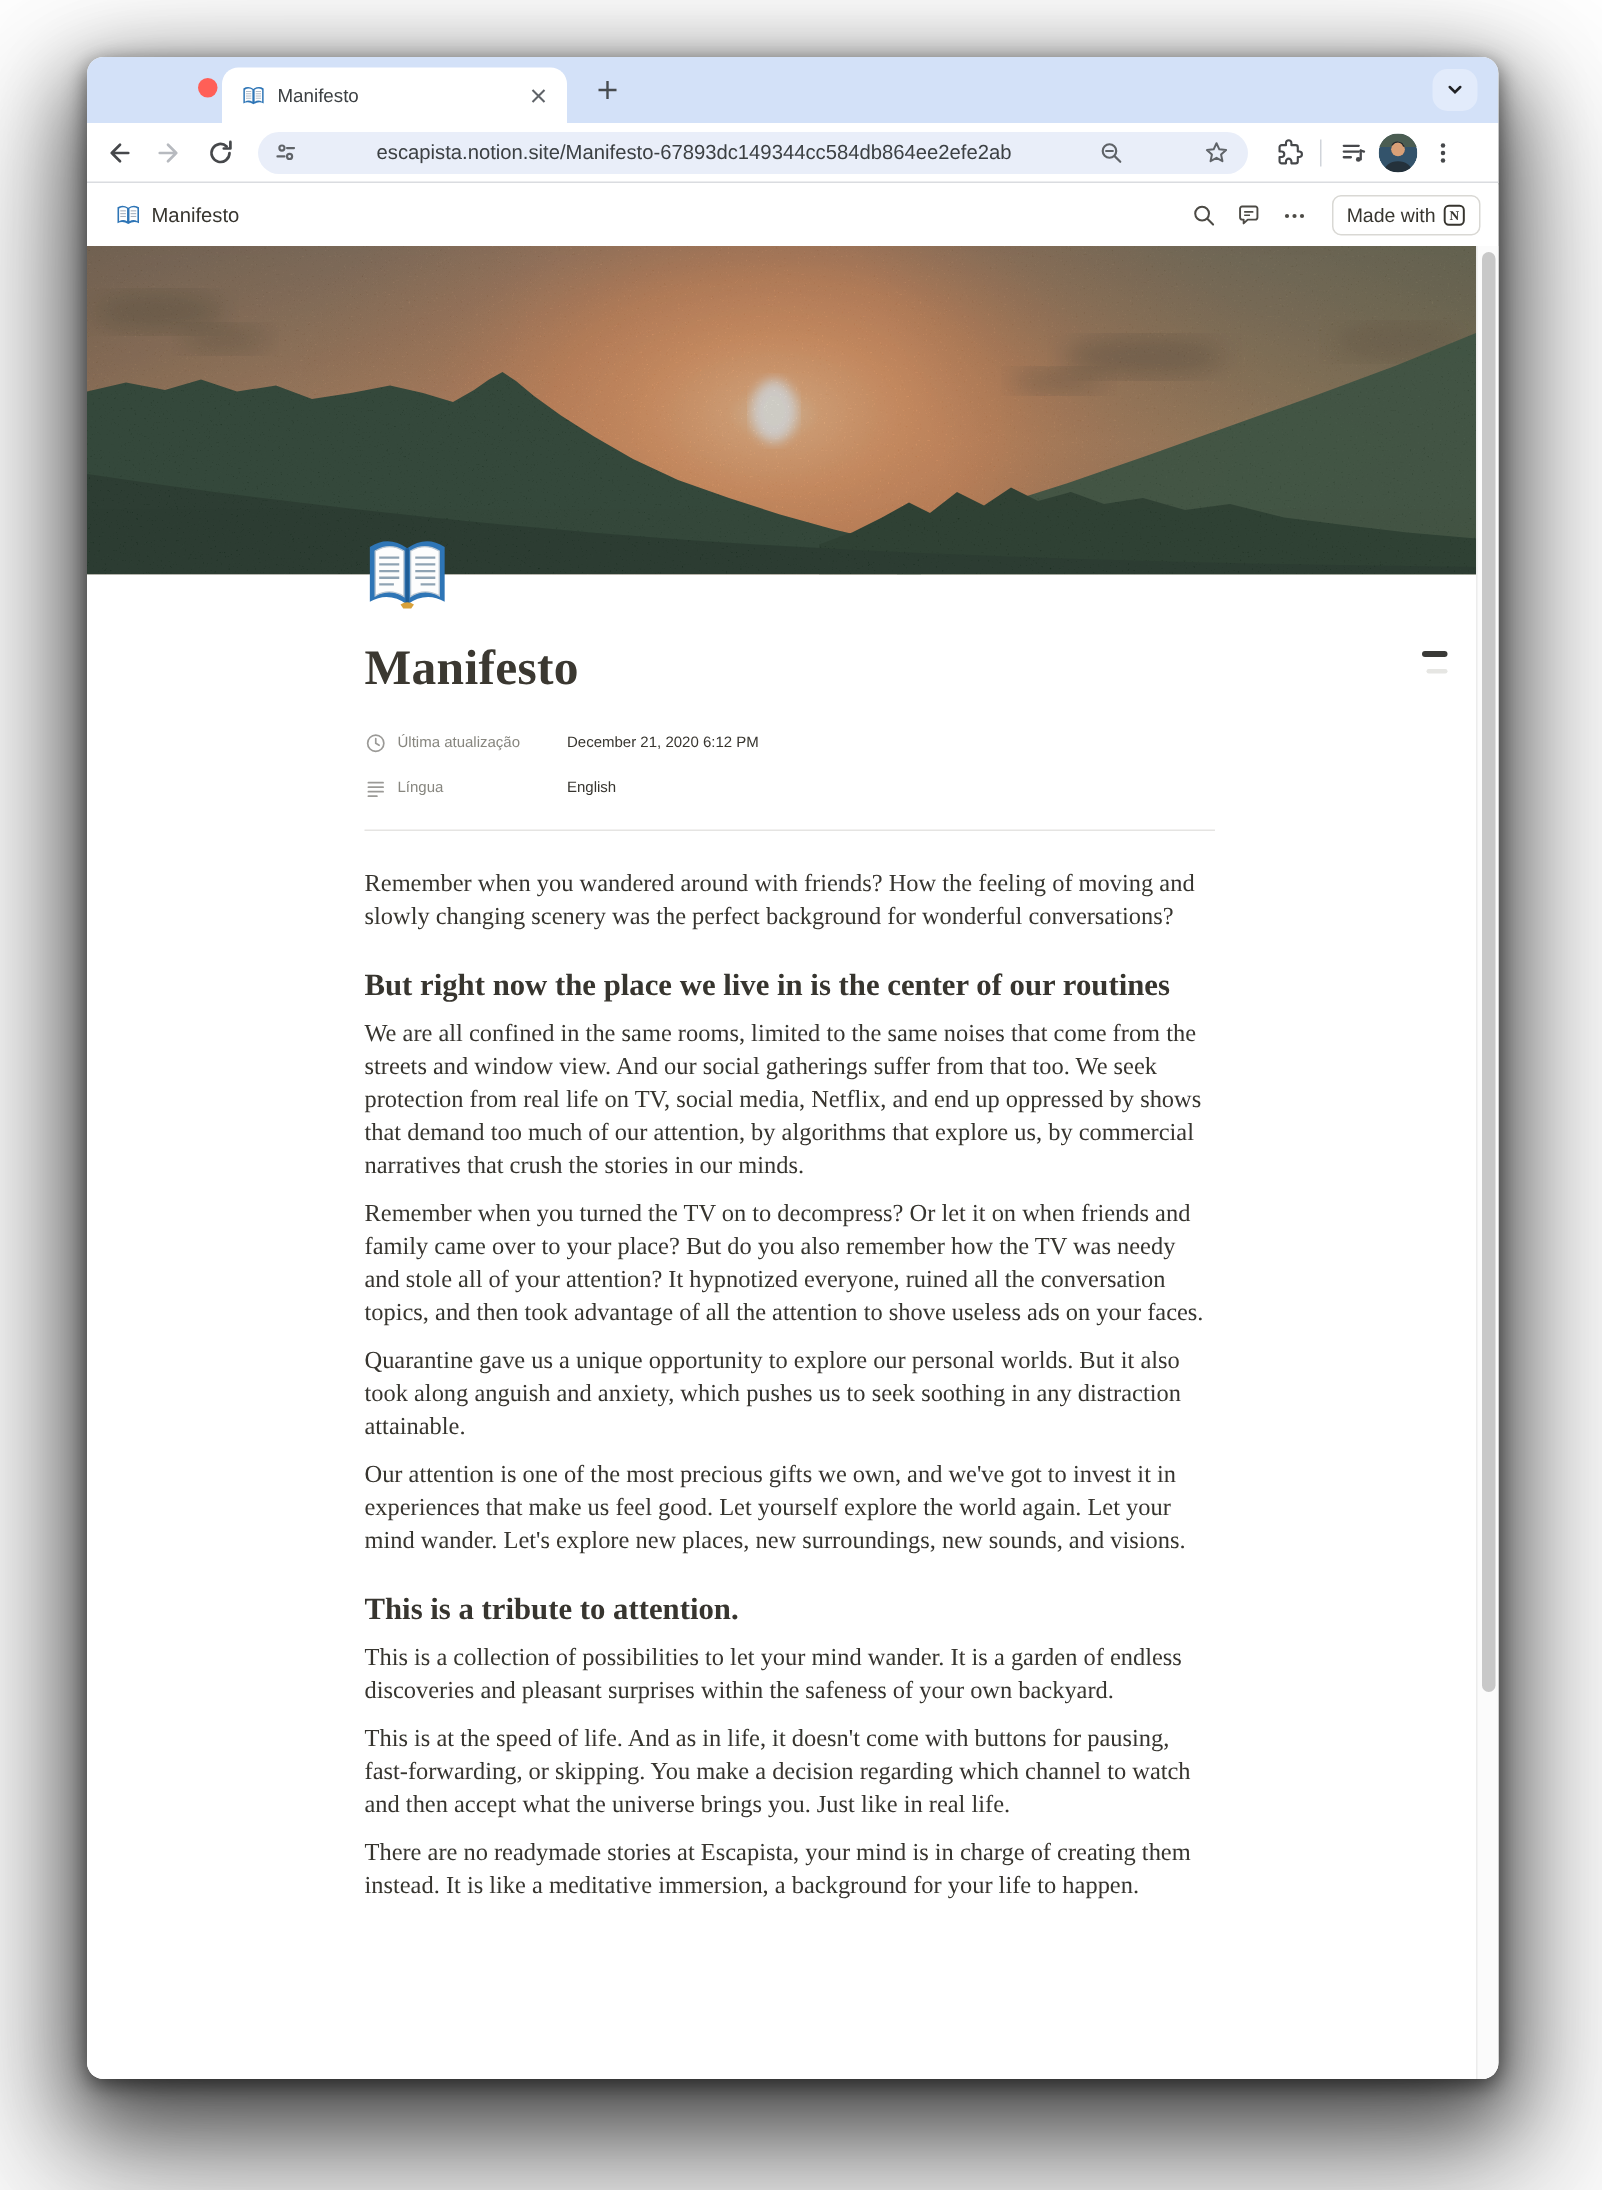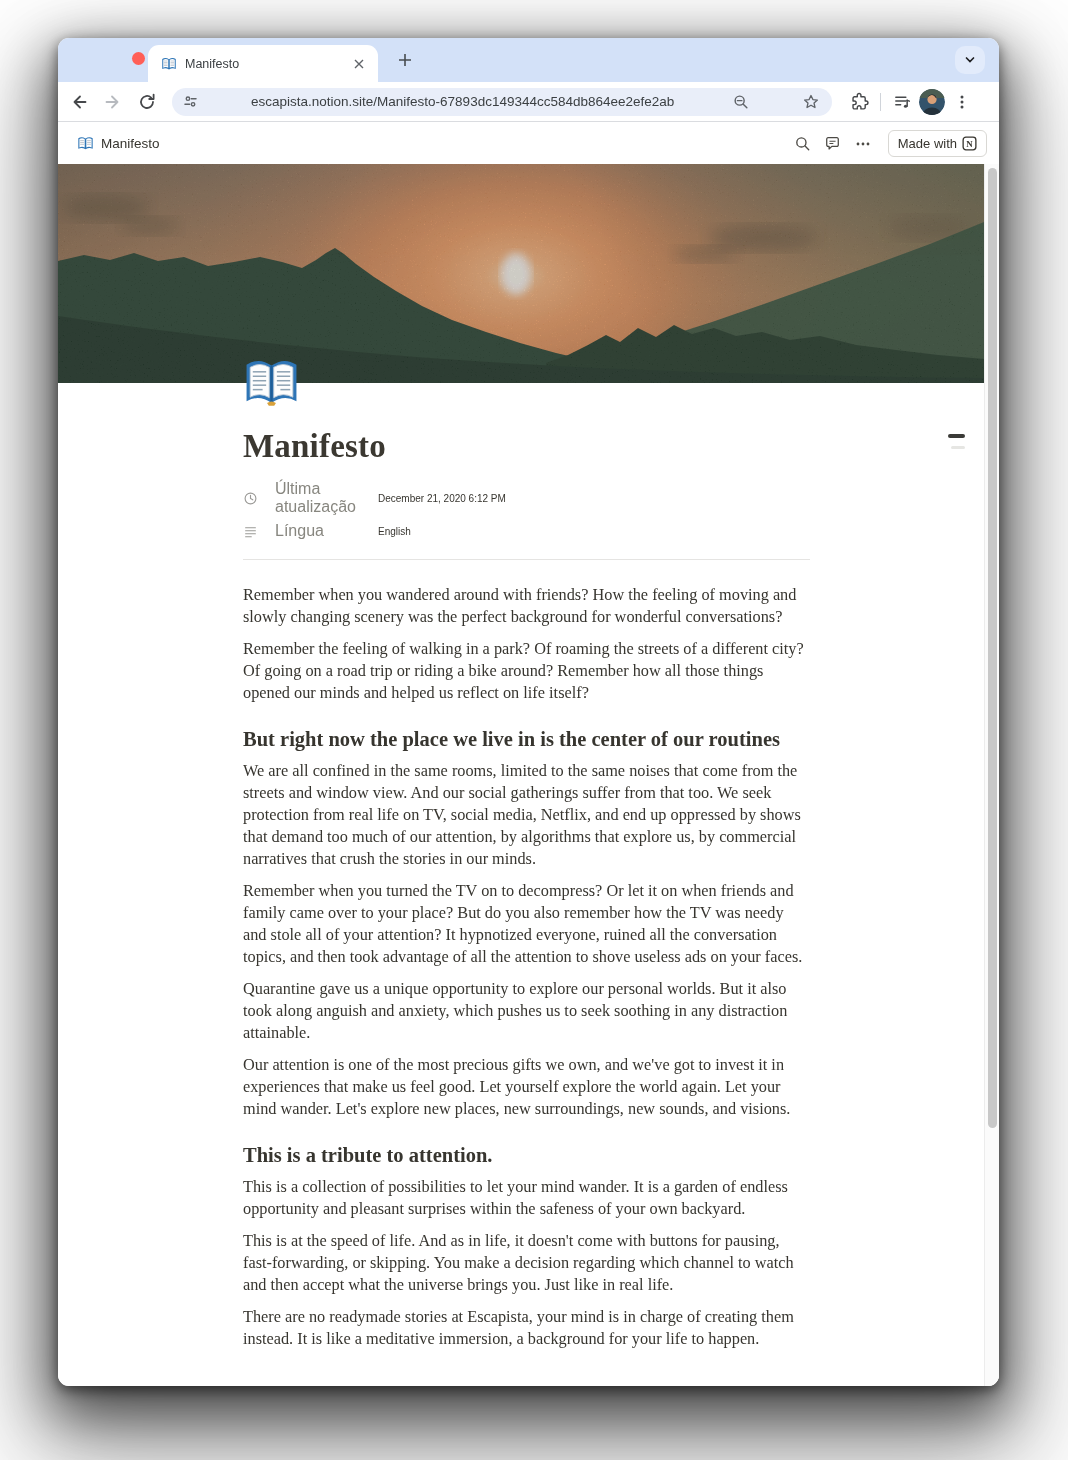--- a/index.html
+++ b/index.html
@@ -64,21 +64,21 @@
   .outline-bar-light{ width:14px; height:3px; border-radius:2px; background:#e6e6e3; }
 
   .content{ position:absolute; left:185px; top:219px; width:567px; }
   .page-icon{ width:57px; height:57px; margin-top:-29px; }
   .page-title{
     font-family:"Liberation Serif", serif; font-size:33px; font-weight:700; color:#3b3831;
     margin-top:17px; letter-spacing:.2px;
   }
   .props{ margin-top:15px; }
   .prop-row{ display:grid; grid-template-columns:135px 1fr; align-items:center; min-height:30px; }
-  .prop-label{ display:flex; align-items:center; gap:17px; font-size:16px; color:#87867f; }
+  .prop-label{ display:flex; align-items:center; gap:7px; font-size:10px; color:#87867f; }
   .prop-value{ font-size:10px; color:#37352f; }
   .divider{ height:1px; background:#e5e4e2; margin-top:13px; }
 
   .page-body{ margin-top:24px; font-family:"Liberation Serif", serif; color:#37352f; }
   .page-body p{ font-size:16.3px; line-height:22px; margin:0 0 10px 0; }
   .page-body h2{ font-size:20.5px; line-height:26px; font-weight:700; margin:22px 0 8px 0; color:#37352f; }
 
   svg{ display:block; }
 </style>
 </head>
@@ -385,27 +385,26 @@
             <span>Língua</span>
           </span>
           <span class="prop-value">English</span>
         </div>
       </div>
 
       <div class="divider"></div>
 
       <div class="page-body">
           <p>Remember when you wandered around with friends? How the feeling of moving and slowly changing scenery was the perfect background for wonderful conversations?</p>
-          <p>Remember the feeling of walking in a park? Of roaming the streets of a different city? Of going on a road trip or riding a bike around? Remember how all those things opened our minds and helped us reflect on life itself?</p>
           <h2>But right now the place we live in is the center of our routines</h2>
           <p>We are all confined in the same rooms, limited to the same noises that come from the streets and window view. And our social gatherings suffer from that too. We seek protection from real life on TV, social media, Netflix, and end up oppressed by shows that demand too much of our attention, by algorithms that explore us, by commercial narratives that crush the stories in our minds.</p>
           <p>Remember when you turned the TV on to decompress? Or let it on when friends and family came over to your place? But do you also remember how the TV was needy and stole all of your attention? It hypnotized everyone, ruined all the conversation topics, and then took advantage of all the attention to shove useless ads on your faces.</p>
           <p>Quarantine gave us a unique opportunity to explore our personal worlds. But it also took along anguish and anxiety, which pushes us to seek soothing in any distraction attainable.</p>
           <p>Our attention is one of the most precious gifts we own, and we've got to invest it in experiences that make us feel good. Let yourself explore the world again. Let your mind wander. Let's explore new places, new surroundings, new sounds, and visions.</p>
           <h2>This is a tribute to attention.</h2>
-          <p>This is a collection of possibilities to let your mind wander. It is a garden of endless opportunity and pleasant surprises within the safeness of your own backyard.</p>
+          <p>This is a collection of possibilities to let your mind wander. It is a garden of endless discoveries and pleasant surprises within the safeness of your own backyard.</p>
           <p>This is at the speed of life. And as in life, it doesn't come with buttons for pausing, fast-forwarding, or skipping. You make a decision regarding which channel to watch and then accept what the universe brings you. Just like in real life.</p>
           <p>There are no readymade stories at Escapista, your mind is in charge of creating them instead. It is like a meditative immersion, a background for your life to happen.</p>
         </div>
     </div>
 
   </div>
 </div>
 
 </body></html>

